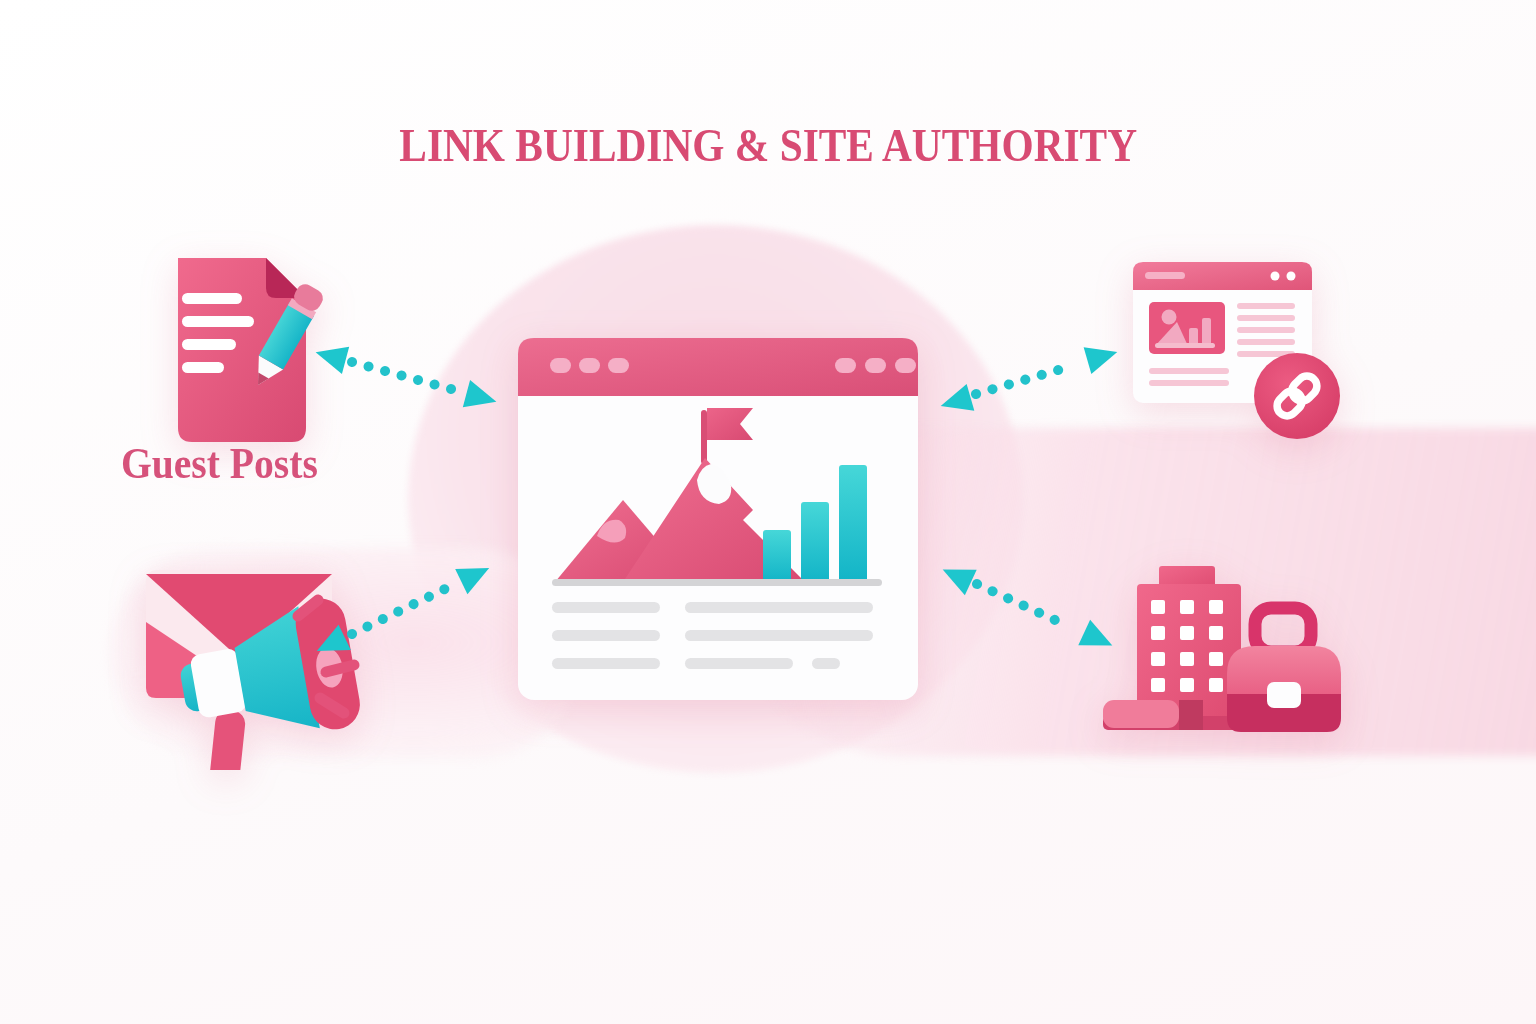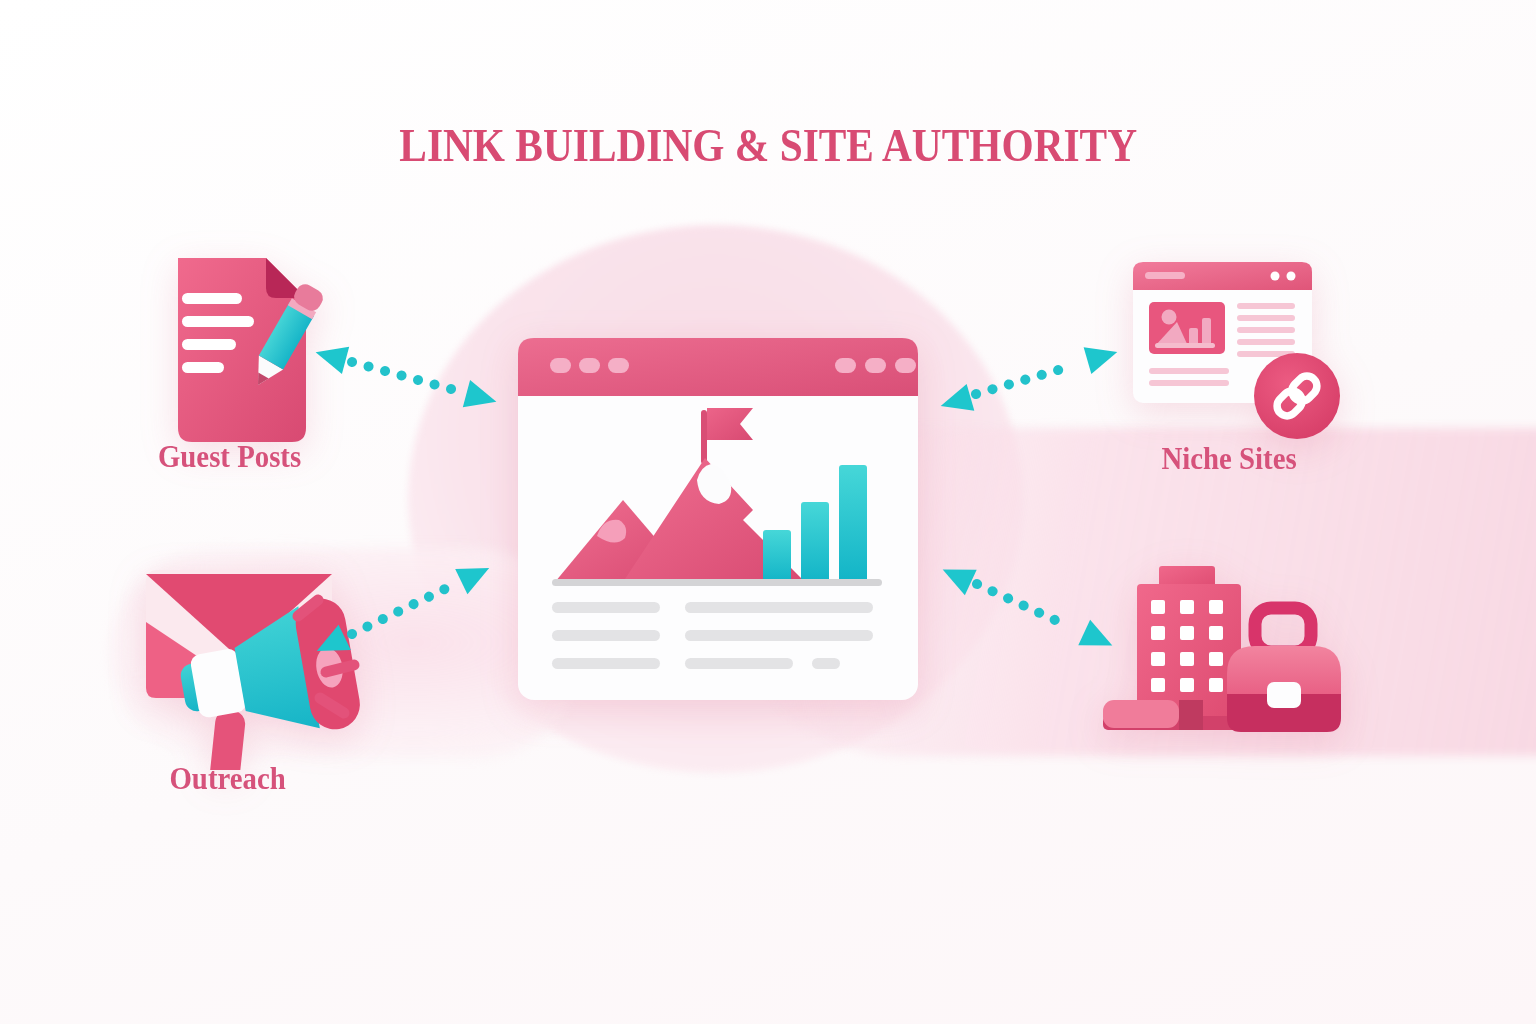--- a/index.html
+++ b/index.html
@@ -24,21 +24,21 @@
     position:absolute;left:110px;top:548px;width:470px;height:210px;border-radius:120px;
     background:radial-gradient(ellipse at 65% 45%,#fbe2eb 0%,rgba(252,238,243,.85) 55%,rgba(255,255,255,0) 100%);
     filter:blur(6px);
   }
   .title{
     position:absolute;left:0;top:118px;width:100%;text-align:center;
     color:#d84b73;font-size:47px;font-weight:800;letter-spacing:0px;white-space:nowrap;
   }
   .title span{display:inline-block;transform:scaleX(.88);transform-origin:center;}
   .node-label{
-    position:absolute;text-align:center;color:#d6527b;font-size:32px;font-weight:700;white-space:nowrap;
+    position:absolute;color:#d6527b;font-size:44px;font-weight:700;white-space:nowrap;
   }
   .node-label span{display:inline-block;transform:scaleX(.9);transform-origin:center;}
   .icon-abs{position:absolute;}
   .shadowed{filter:drop-shadow(0 10px 18px rgba(214,82,123,.18));}
   .overlay{position:absolute;left:0;top:0;pointer-events:none;}
 </style>
 </head>
 <body>
 
 <div class="stage">
@@ -269,16 +269,14 @@
 
       <g>
         <line x1="977" y1="584" x2="1068" y2="626" stroke="#23c2cb" stroke-width="10" stroke-linecap="round" stroke-dasharray="0.1 17"></line>
         <path d="M18,0 L-13,14 L-13,-14 Z" transform="translate(959,577) rotate(205)"></path>
         <path d="M18,0 L-13,14 L-13,-14 Z" transform="translate(1096,638) rotate(25)"></path>
       </g>
     </g>
   </svg>
 
   <div class="node-label" style="left:110px;top:438px;width:240px"><span>Guest Posts</span></div>
-  <div class="node-label" style="left:108px;top:760px;width:240px"><span>Outreach</span></div>
-  <div class="node-label" style="left:1109px;top:440px;width:240px"><span>Niche Sites</span></div>
 
 </div>
 
 </body></html>

